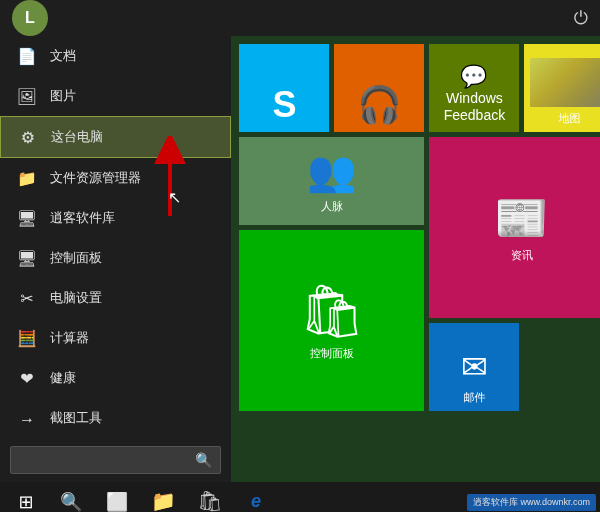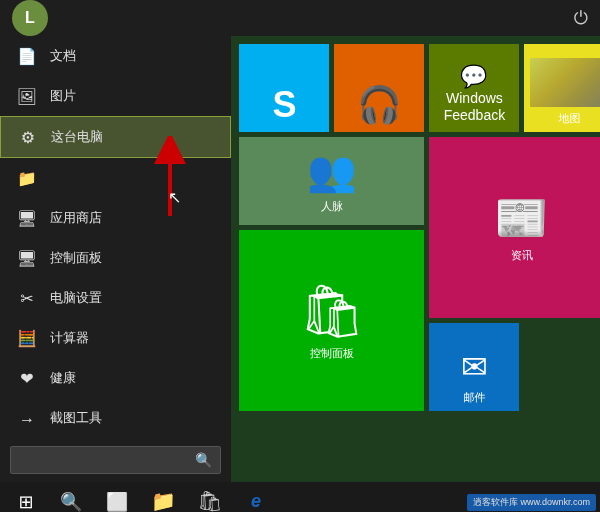--- a/index.html
+++ b/index.html
@@ -243,24 +243,25 @@
         <div class="menu-item">
           <span class="menu-icon">🖼</span>
           <span>图片</span>
         </div>
         <div class="menu-item active">
           <span class="menu-icon">⚙</span>
           <span>这台电脑</span>
         </div>
         <div class="menu-item">
           <span class="menu-icon">📁</span>
+          <span>文件资源管理器</span>
         </div>
         <div class="menu-item">
           <span class="menu-icon">🖥</span>
-          <span>应用商店</span>
+          <span>逍客软件库</span>
         </div>
         <div class="menu-item">
           <span class="menu-icon">🖥</span>
           <span>控制面板</span>
         </div>
         <div class="menu-item">
           <span class="menu-icon">✂</span>
           <span>电脑设置</span>
         </div>
         <div class="menu-item">

